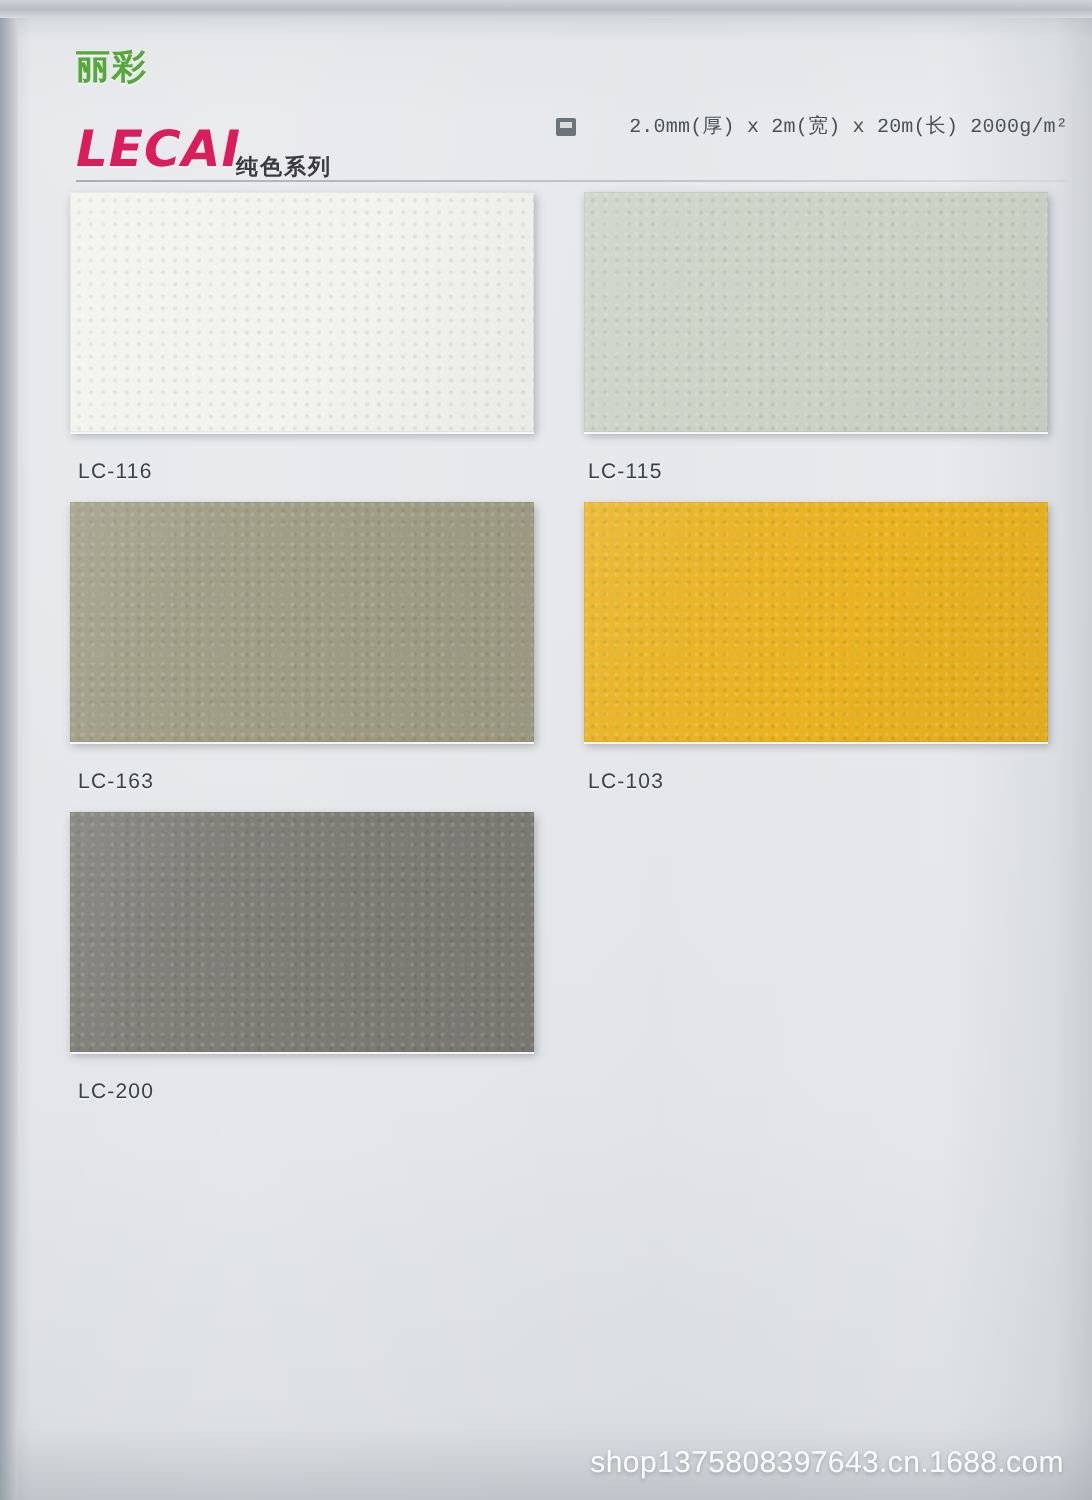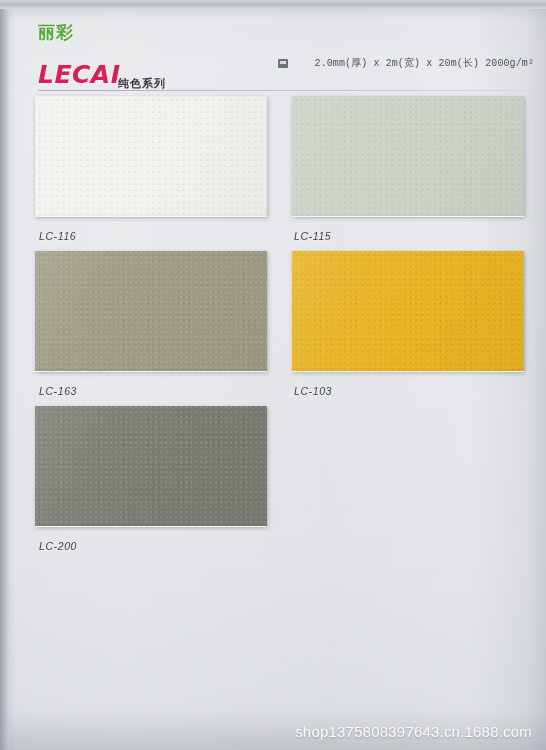--- a/index.html
+++ b/index.html
@@ -73,21 +73,21 @@
     left: 0; top: 14px;
     width: 546px; height: 72px;
   }
 
   #brand-block {
     position: absolute;
     left: 38px; top: 10px;
   }
 
   #brand-cn {
-    font-family: Liberation Mono, monospace;
+    font-family: Liberation Serif, serif;
     font-size: 17px;
     font-weight: 700;
     letter-spacing: 1px;
     color: #57a83c;
     line-height: 19px;
     text-shadow: 0 1px 0 rgba(255,255,255,0.55);
   }
 
   #brand-latin {
     font-family: "DejaVu Sans", sans-serif;
@@ -209,21 +209,20 @@
   .swatch-label {
     position: absolute;
     left: 4px;
     top: 134px;
     font-family: "Liberation Sans", sans-serif;
     font-size: 10.5px;
     letter-spacing: 0.6px;
     color: #3d4247;
     white-space: nowrap;
     text-shadow: 0 1px 0 rgba(255,255,255,0.5);
-    font-style: italic;
   }
 
   
   .col-right .swatch-label { left: 2px; text-align: right; }
 
   
   #footer-watermark {
     position: absolute;
     right: 14px;
     bottom: 10px;

